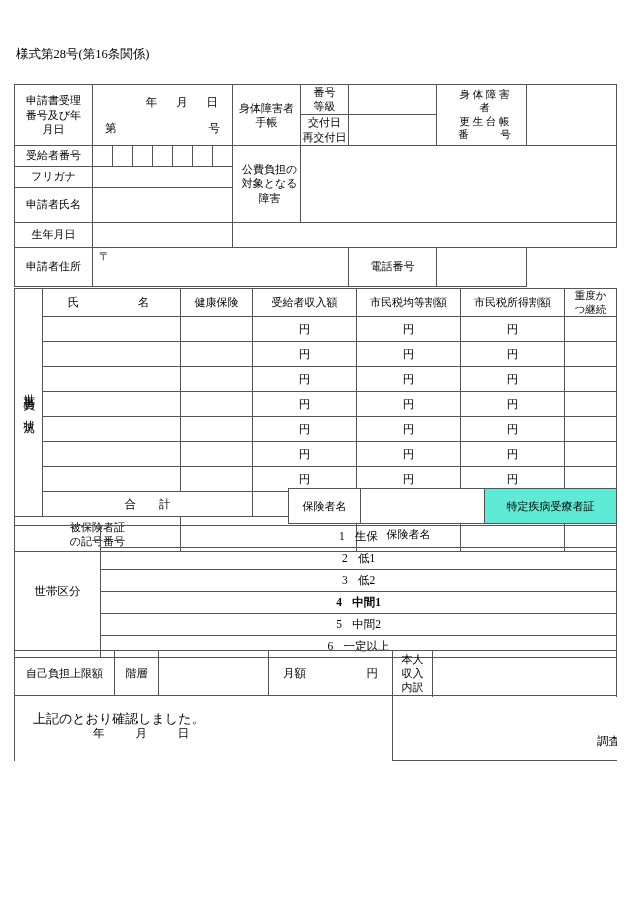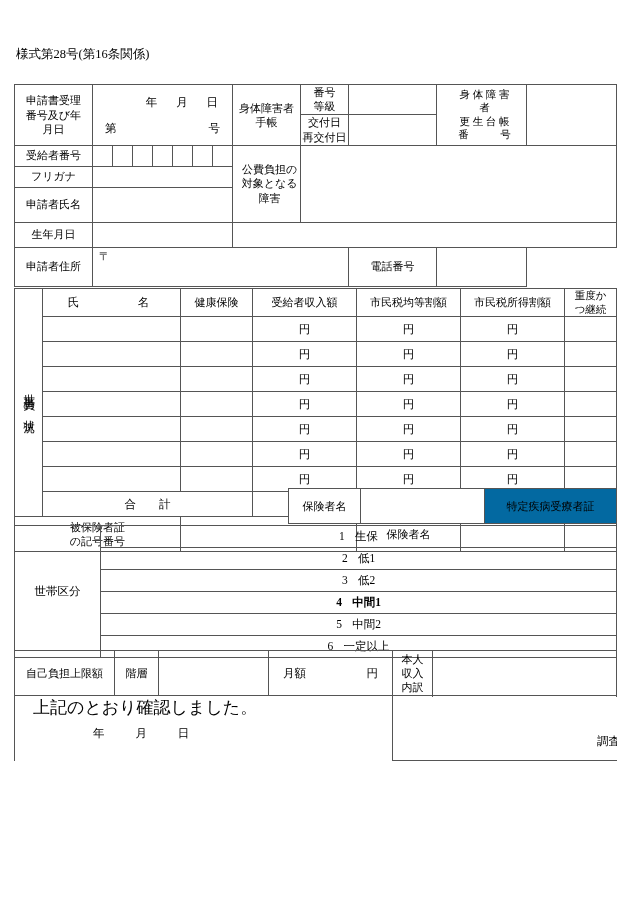--- a/index.html
+++ b/index.html
@@ -122,21 +122,21 @@
 
   
   .cat-num { display:inline-block; width: 16px; text-align: left; }
 
   
   .confirm {
     position: relative;
     height: 100%;
     text-align: left;
   }
-  .confirm .c1 { position: absolute; left: 18px;  top: 1px;  font-size: 17px; }
+  .confirm .c1 { position: absolute; left: 18px;  top: 15px;  font-size: 13px; }
   .confirm .c2 { position: absolute; left: 78px;  top: 30px; font-size: 11.5px; }
   .confirm .c2 span { margin-right: 28px; }
 
   .mo-cell { position: relative; }
   .mo-cell .m1 { position: absolute; left: 14px;  top: 50%; transform: translateY(-50%); }
   .mo-cell .m2 { position: absolute; right: 14px; top: 50%; transform: translateY(-50%); }
 </style>
 </head>
 <body>
 
@@ -403,21 +403,21 @@
       <col style="width:72px">
       <col style="width:124px">
       <col style="width:132px">
     </colgroup>
     <tbody>
         <tr>
       <td style="height:34px; background:#fff;">
         <span class="lbl-sm">保険者名</span>
       </td>
       <td style="background:#fff;"></td>
-      <td style="background:#0369a1;">
+      <td style="background:#5eead4;">
         <span class="lbl-sm">特定疾病受療者証</span>
       </td>
     </tr>
   </tbody>
     </table>
 
   <table class="tbl" id="block-c">
     <colgroup>
       <col style="width:86px">
       <col style="width:516px">

